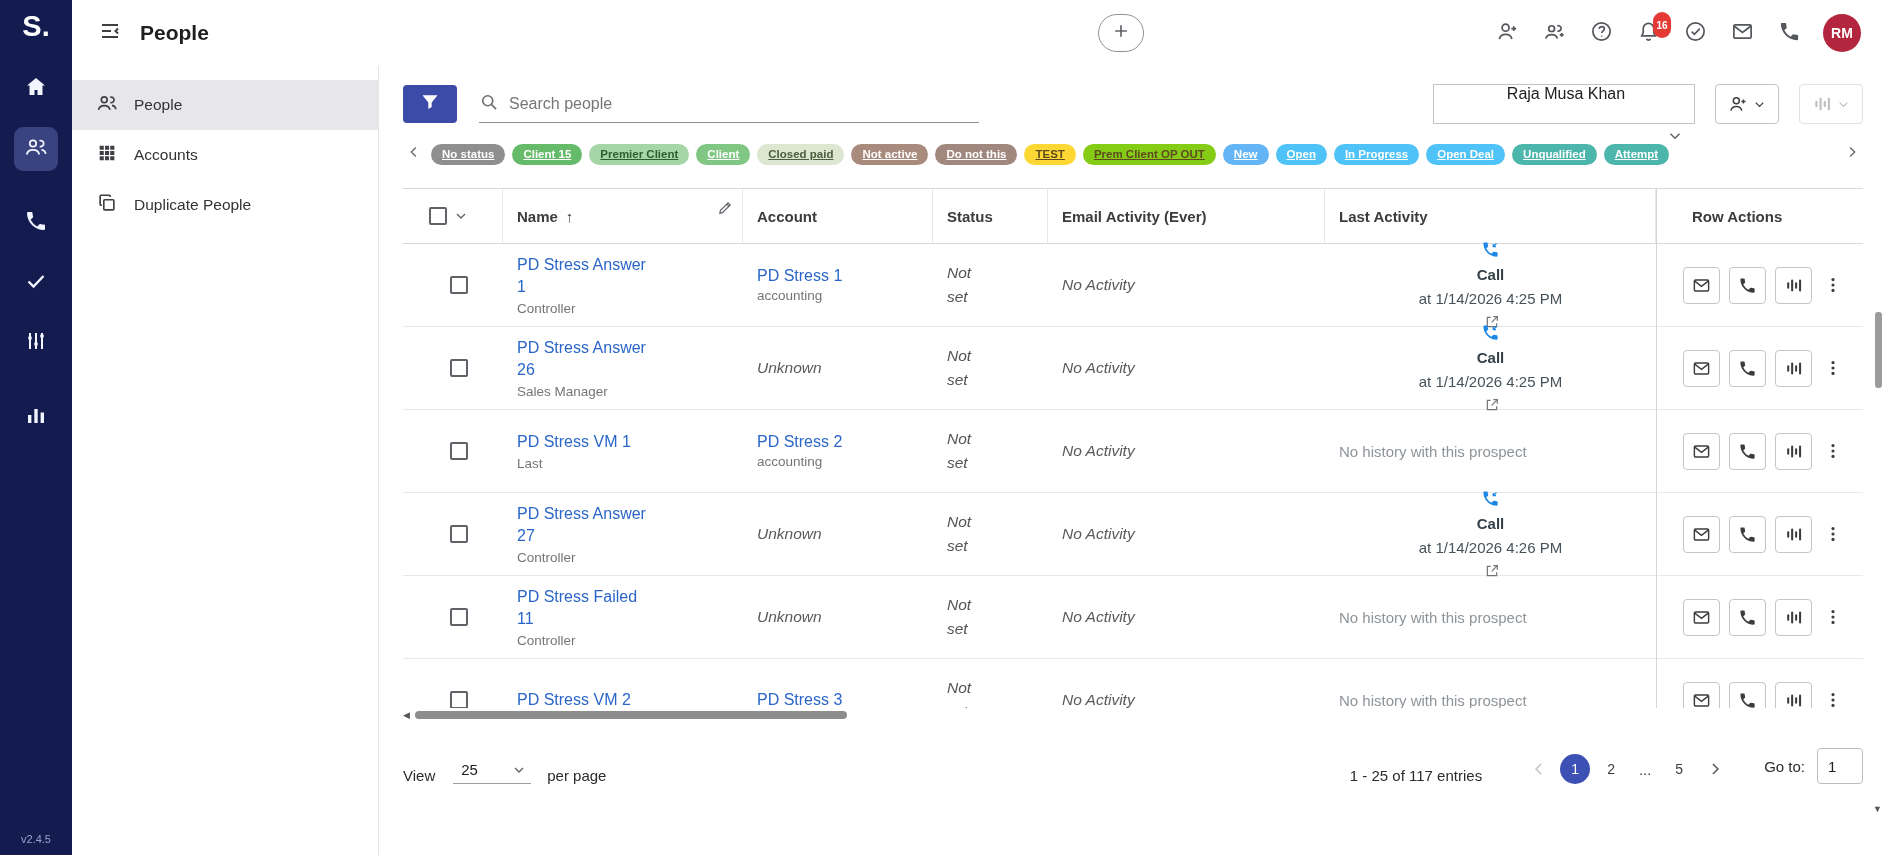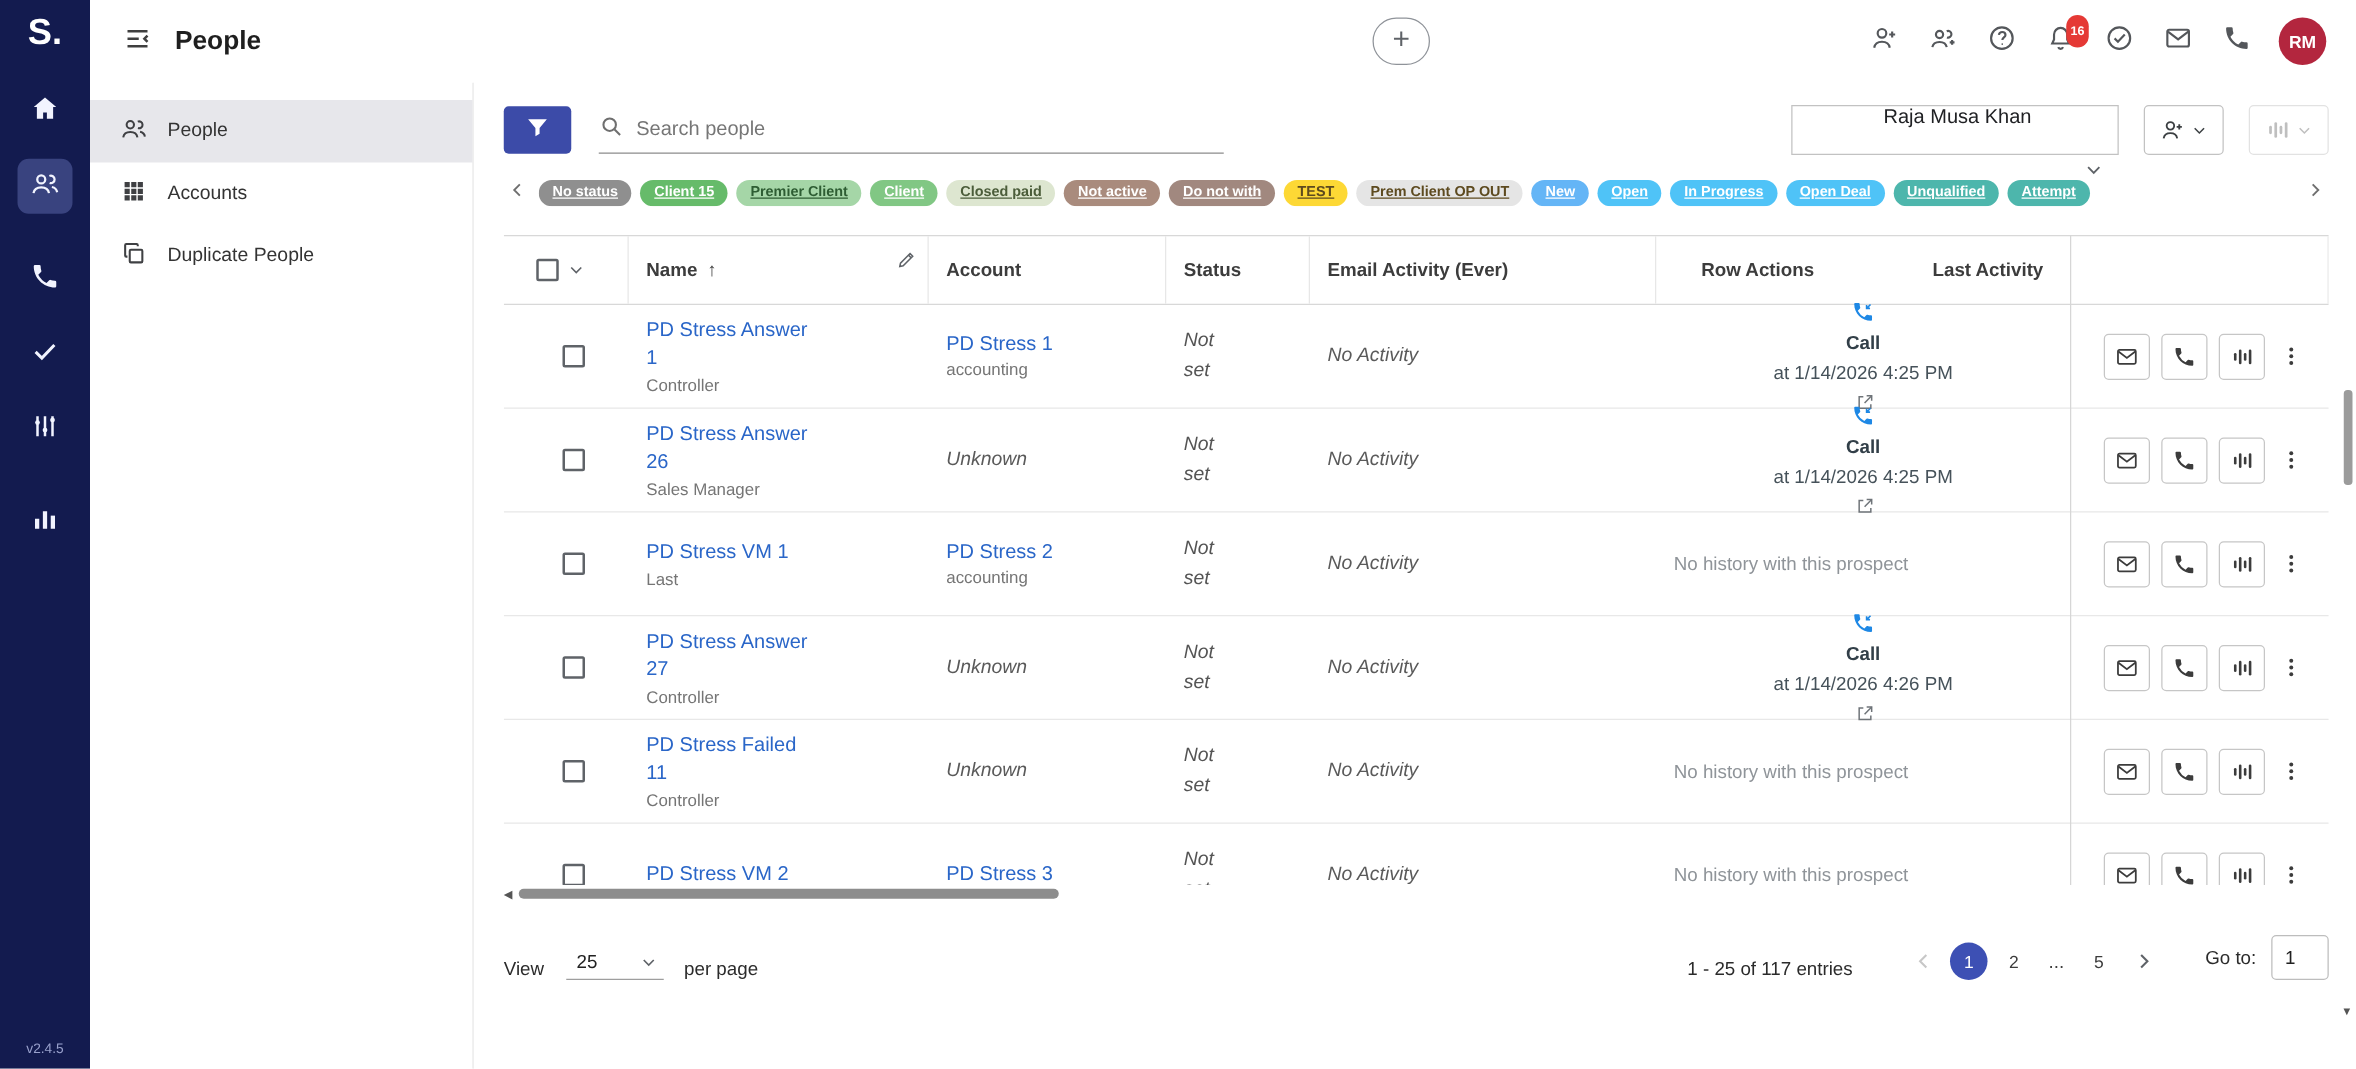--- a/index.html
+++ b/index.html
@@ -334,23 +334,23 @@
               <path d="M14.5 6l-6 6 6 6"></path>
             </svg></span>
       </div>
       <div class="chip-list">
           <span class="chip" style="background: rgb(143, 143, 143); color: rgb(255, 255, 255);">No status</span>
           <span class="chip" style="background: rgb(102, 187, 106); color: rgb(255, 255, 255);">Client 15</span>
           <span class="chip" style="background: rgb(165, 214, 167); color: rgb(46, 93, 51);">Premier Client</span>
           <span class="chip" style="background: rgb(129, 199, 132); color: rgb(255, 255, 255);">Client</span>
           <span class="chip" style="background: rgb(221, 230, 208); color: rgb(75, 93, 58);">Closed paid</span>
           <span class="chip" style="background: rgb(169, 139, 125); color: rgb(255, 255, 255);">Not active</span>
-          <span class="chip" style="background: rgb(161, 136, 127); color: rgb(255, 255, 255);">Do not with</span>
+          <span class="chip" style="background: rgb(161, 136, 127); color: rgb(255, 255, 255);">Do not this</span>
           <span class="chip" style="background: rgb(253, 216, 53); color: rgb(93, 74, 31);">TEST</span>
-          <span class="chip" style="background: #e5e5e5; color: rgb(93, 74, 31);">Prem Client OP OUT</span>
+          <span class="chip" style="background: #84cc16; color: rgb(93, 74, 31);">Prem Client OP OUT</span>
           <span class="chip" style="background: rgb(100, 181, 246); color: rgb(255, 255, 255);">New</span>
           <span class="chip" style="background: rgb(79, 195, 247); color: rgb(255, 255, 255);">Open</span>
           <span class="chip" style="background: rgb(79, 195, 247); color: rgb(255, 255, 255);">In Progress</span>
           <span class="chip" style="background: rgb(79, 195, 247); color: rgb(255, 255, 255);">Open Deal</span>
           <span class="chip" style="background: rgb(77, 182, 172); color: rgb(255, 255, 255);">Unqualified</span>
           <span class="chip" style="background: rgb(77, 182, 172); color: rgb(255, 255, 255);">Attempt</span>
         </div>
       <div class="chip-scroll-btn">
         <span><svg viewBox="0 0 24 24" fill="none" stroke="currentColor" stroke-width="2">
               <path d="M9.5 6l6 6-6 6"></path>
@@ -376,25 +376,25 @@
         </div>
         <div class="th col-account">
           <span>Account</span>
         </div>
         <div class="th col-status">
           <span>Status</span>
         </div>
         <div class="th col-email">
           <span>Email Activity (Ever)</span>
         </div>
+        <div class="th col-last">
+          <span>Last Activity</span>
+        </div>
         <div class="th col-actions no-border" style="padding-left:36px;">
           <span>Row Actions</span>
-        </div>
-        <div class="th col-last">
-          <span>Last Activity</span>
         </div>
       </div>
       <div>
   <div class="trow">
     <div class="td col-check td-check">
       <span class="checkbox"></span>
     </div>
     <div class="td col-name">
       <span class="link name-link">PD Stress Answer 1</span>
       <span class="sub">Controller</span>

